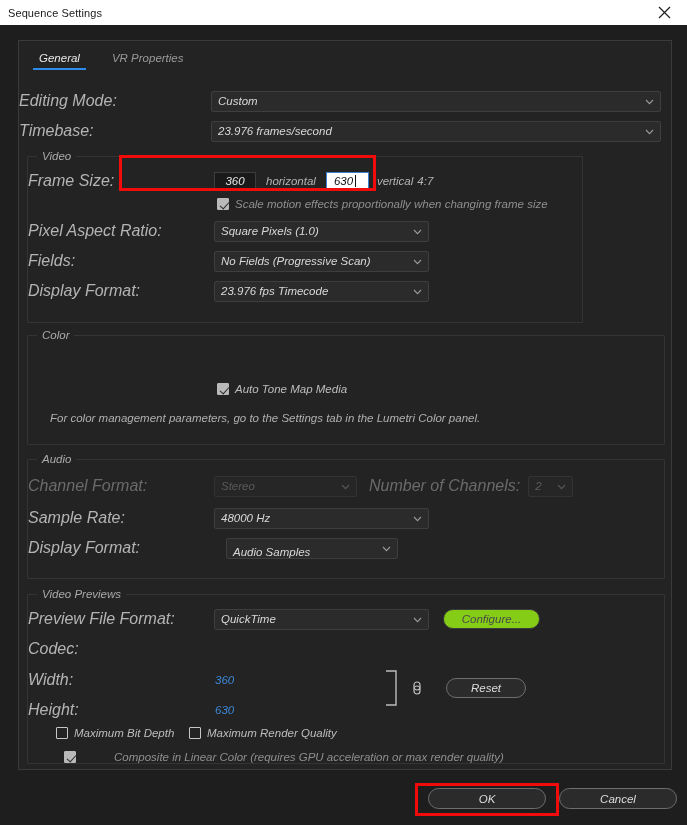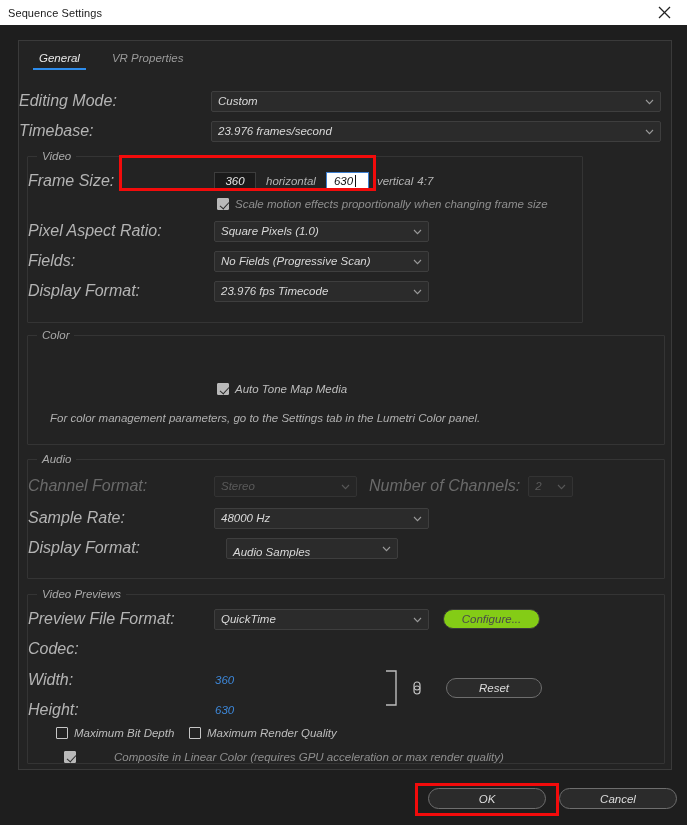--- a/index.html
+++ b/index.html
@@ -411,21 +411,21 @@
         <svg width="14" height="36" viewBox="0 0 14 36">
           <path d="M1 1 H11 V35 H1" fill="none" stroke="#bdbdbd" stroke-width="1.4"></path>
         </svg>
       </div>
       <div class="bracket" style="left:383px; top:85px;">
         <svg width="12" height="16" viewBox="0 0 12 16">
           <path d="M6 2 a3 3 0 0 1 3 3 v2 a3 3 0 0 1 -6 0 v-2 a3 3 0 0 1 3 -3 z" fill="none" stroke="#c2c2c2" stroke-width="1.2"></path>
           <path d="M6 14 a3 3 0 0 1 -3 -3 v-2 a3 3 0 0 1 6 0 v2 a3 3 0 0 1 -3 3 z" fill="none" stroke="#c2c2c2" stroke-width="1.2"></path>
         </svg>
       </div>
-      <div class="btn" style="position:absolute; left:418px; top:83px; width:96px; height:20px;">Reset</div>
+      <div class="btn" style="position:absolute; left:418px; top:83px; width:80px; height:20px;">Reset</div>
 
       <div class="cbrow" style="left:28px; top:132px;">
         <div class="cbox"></div>
         <span class="cbtext">Maximum Bit Depth</span>
       </div>
       <div class="cbrow" style="left:161px; top:132px;">
         <div class="cbox"></div>
         <span class="cbtext">Maximum Render Quality</span>
       </div>
 

